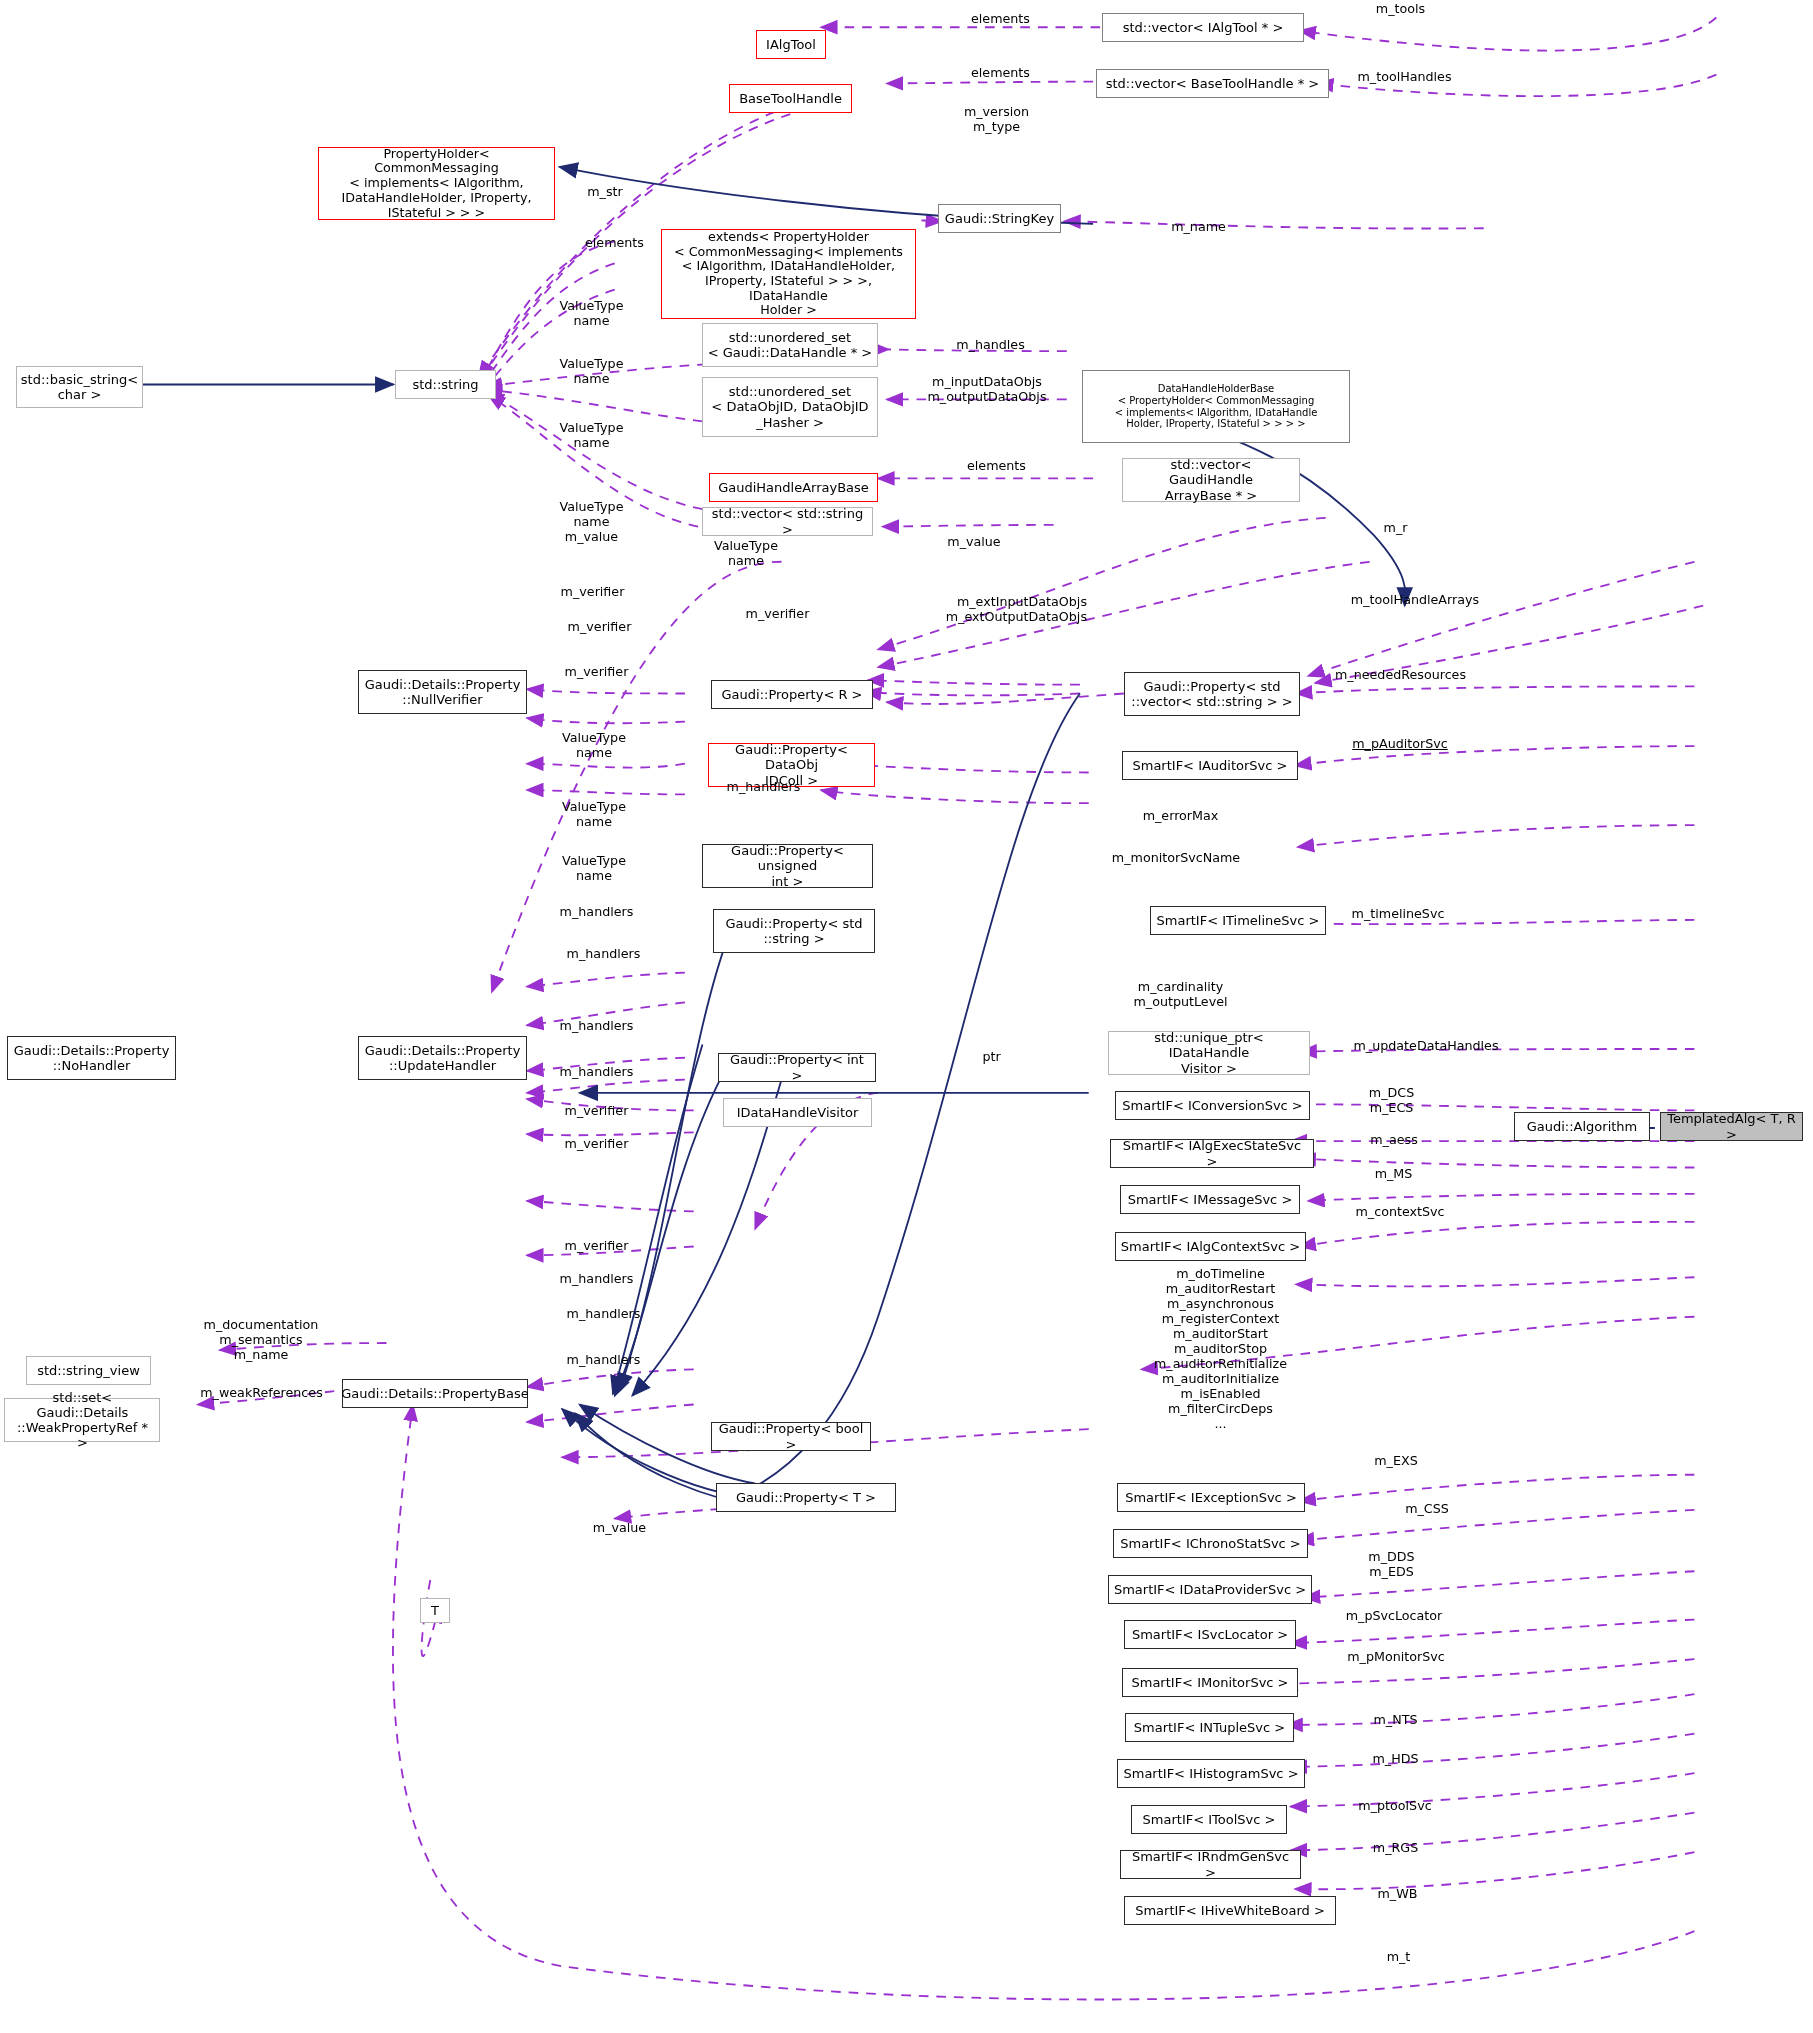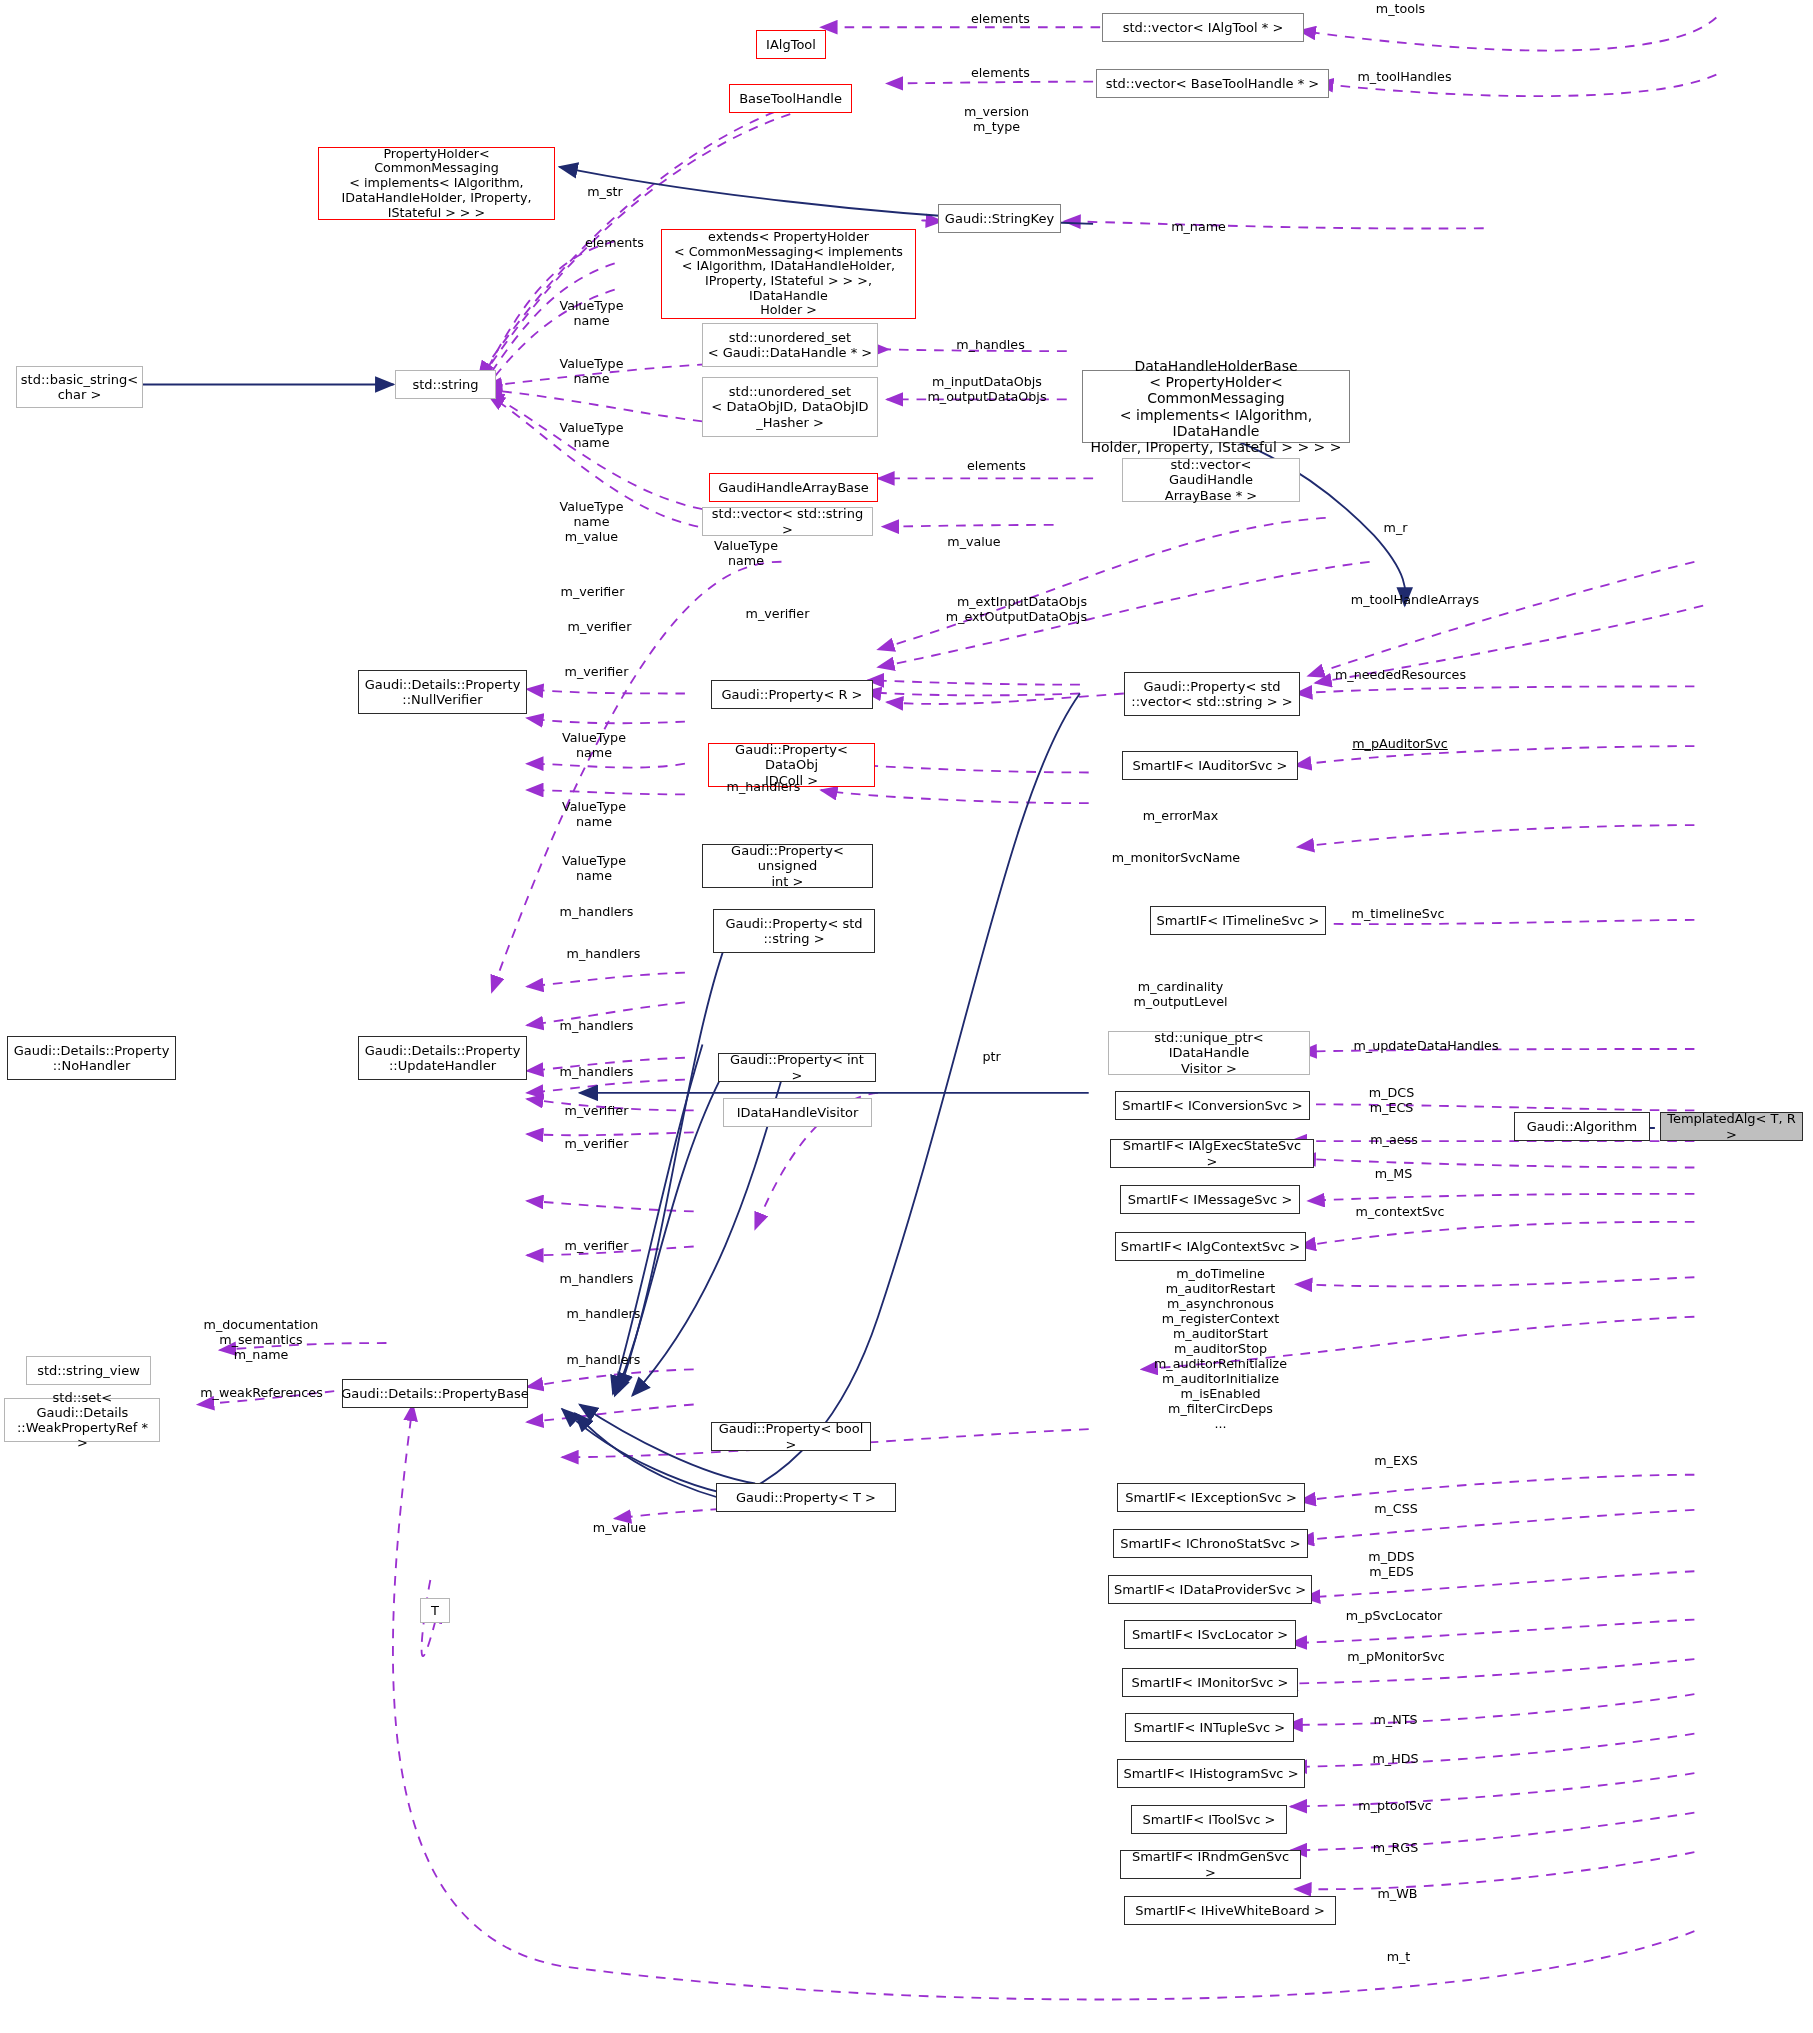--- a/index.html
+++ b/index.html
@@ -179,21 +179,21 @@
 &lt; DataObjID, DataObjID
 _Hasher &gt;</div>
 
   <div class="node red" style="left:709px;top:456px;width:169px;height:29px;">GaudiHandleArrayBase</div>
 
   <div class="node lite" style="left:1122px;top:458px;width:178px;height:44px;">std::vector&lt; GaudiHandle
 ArrayBase * &gt;</div>
 
   <div class="node lite" style="left:702px;top:507px;width:171px;height:29px;">std::vector&lt; std::string &gt;</div>
 
-  <div class="node" style="left:1082px;top:370px;width:268px;height:73px;font-size:14px;">DataHandleHolderBase
+  <div class="node" style="left:1082px;top:370px;width:268px;height:73px;font-size:10px;">DataHandleHolderBase
 &lt; PropertyHolder&lt; CommonMessaging
 &lt; implements&lt; IAlgorithm, IDataHandle
 Holder, IProperty, IStateful &gt; &gt; &gt; &gt;</div>
 
   <div class="node solid" style="left:358px;top:670px;width:169px;height:44px;">Gaudi::Details::Property
 ::NullVerifier</div>
 
   <div class="node solid" style="left:711px;top:680px;width:162px;height:29px;">Gaudi::Property&lt; R &gt;</div>
 
   <div class="node red" style="left:708px;top:726px;width:167px;height:44px;">Gaudi::Property&lt; DataObj
@@ -355,21 +355,21 @@
 m_filterCircDeps
 ...</div>
 
   <div class="elabel" style="left:158px;top:1317px;width:206px;">m_documentation
 m_semantics
 m_name</div>
   <div class="elabel" style="left:167px;top:1385px;width:189px;">m_weakReferences</div>
   <div class="elabel" style="left:551px;top:1352px;width:105px;">m_handlers</div>
 
   <div class="elabel" style="left:1352px;top:1453px;width:88px;">m_EXS</div>
-  <div class="elabel" style="left:1352px;top:1501px;width:88px;">m_CSS</div>
+  <div class="elabel" style="left:1383px;top:1501px;width:88px;">m_CSS</div>
   <div class="elabel" style="left:571px;top:1520px;width:97px;">m_value</div>
   <div class="elabel" style="left:1343px;top:1549px;width:97px;">m_DDS
 m_EDS</div>
   <div class="elabel" style="left:1315px;top:1608px;width:158px;">m_pSvcLocator</div>
   <div class="elabel" style="left:1315px;top:1649px;width:162px;">m_pMonitorSvc</div>
   <div class="elabel" style="left:1354px;top:1712px;width:83px;">m_NTS</div>
   <div class="elabel" style="left:1354px;top:1751px;width:83px;">m_HDS</div>
   <div class="elabel" style="left:1325px;top:1798px;width:140px;">m_ptoolSvc</div>
   <div class="elabel" style="left:1354px;top:1840px;width:83px;">m_RGS</div>
   <div class="elabel" style="left:1356px;top:1886px;width:83px;"></div>

